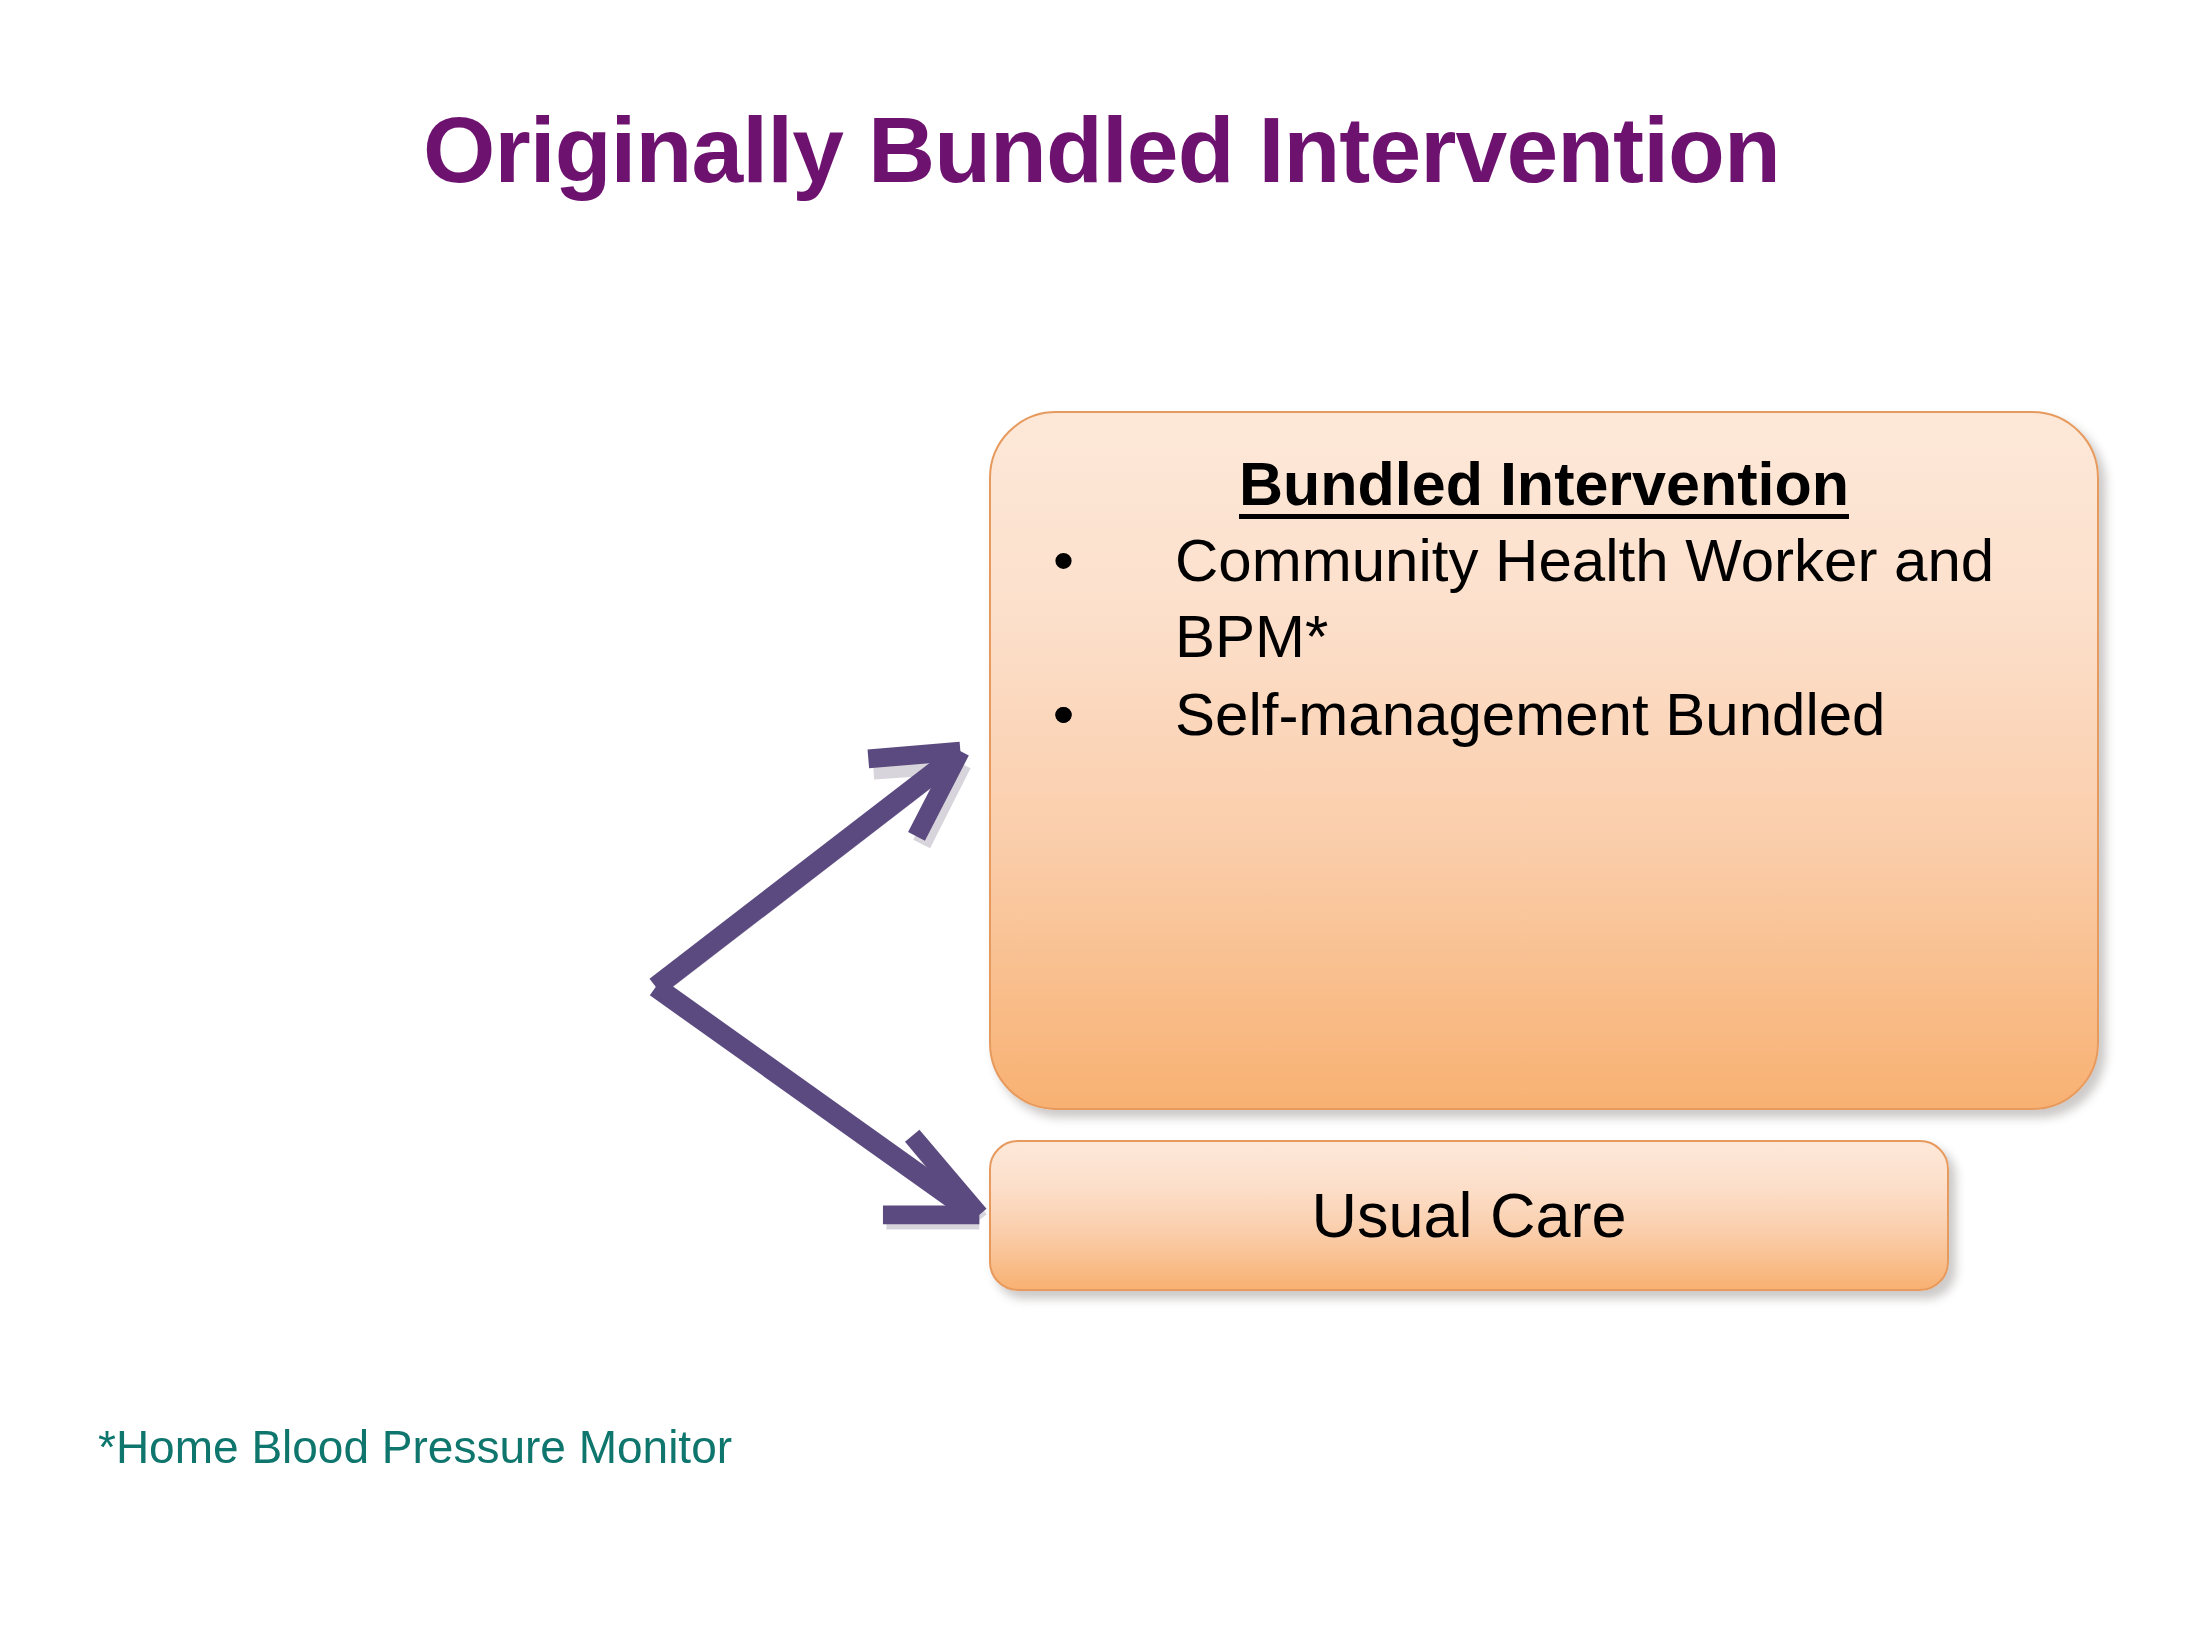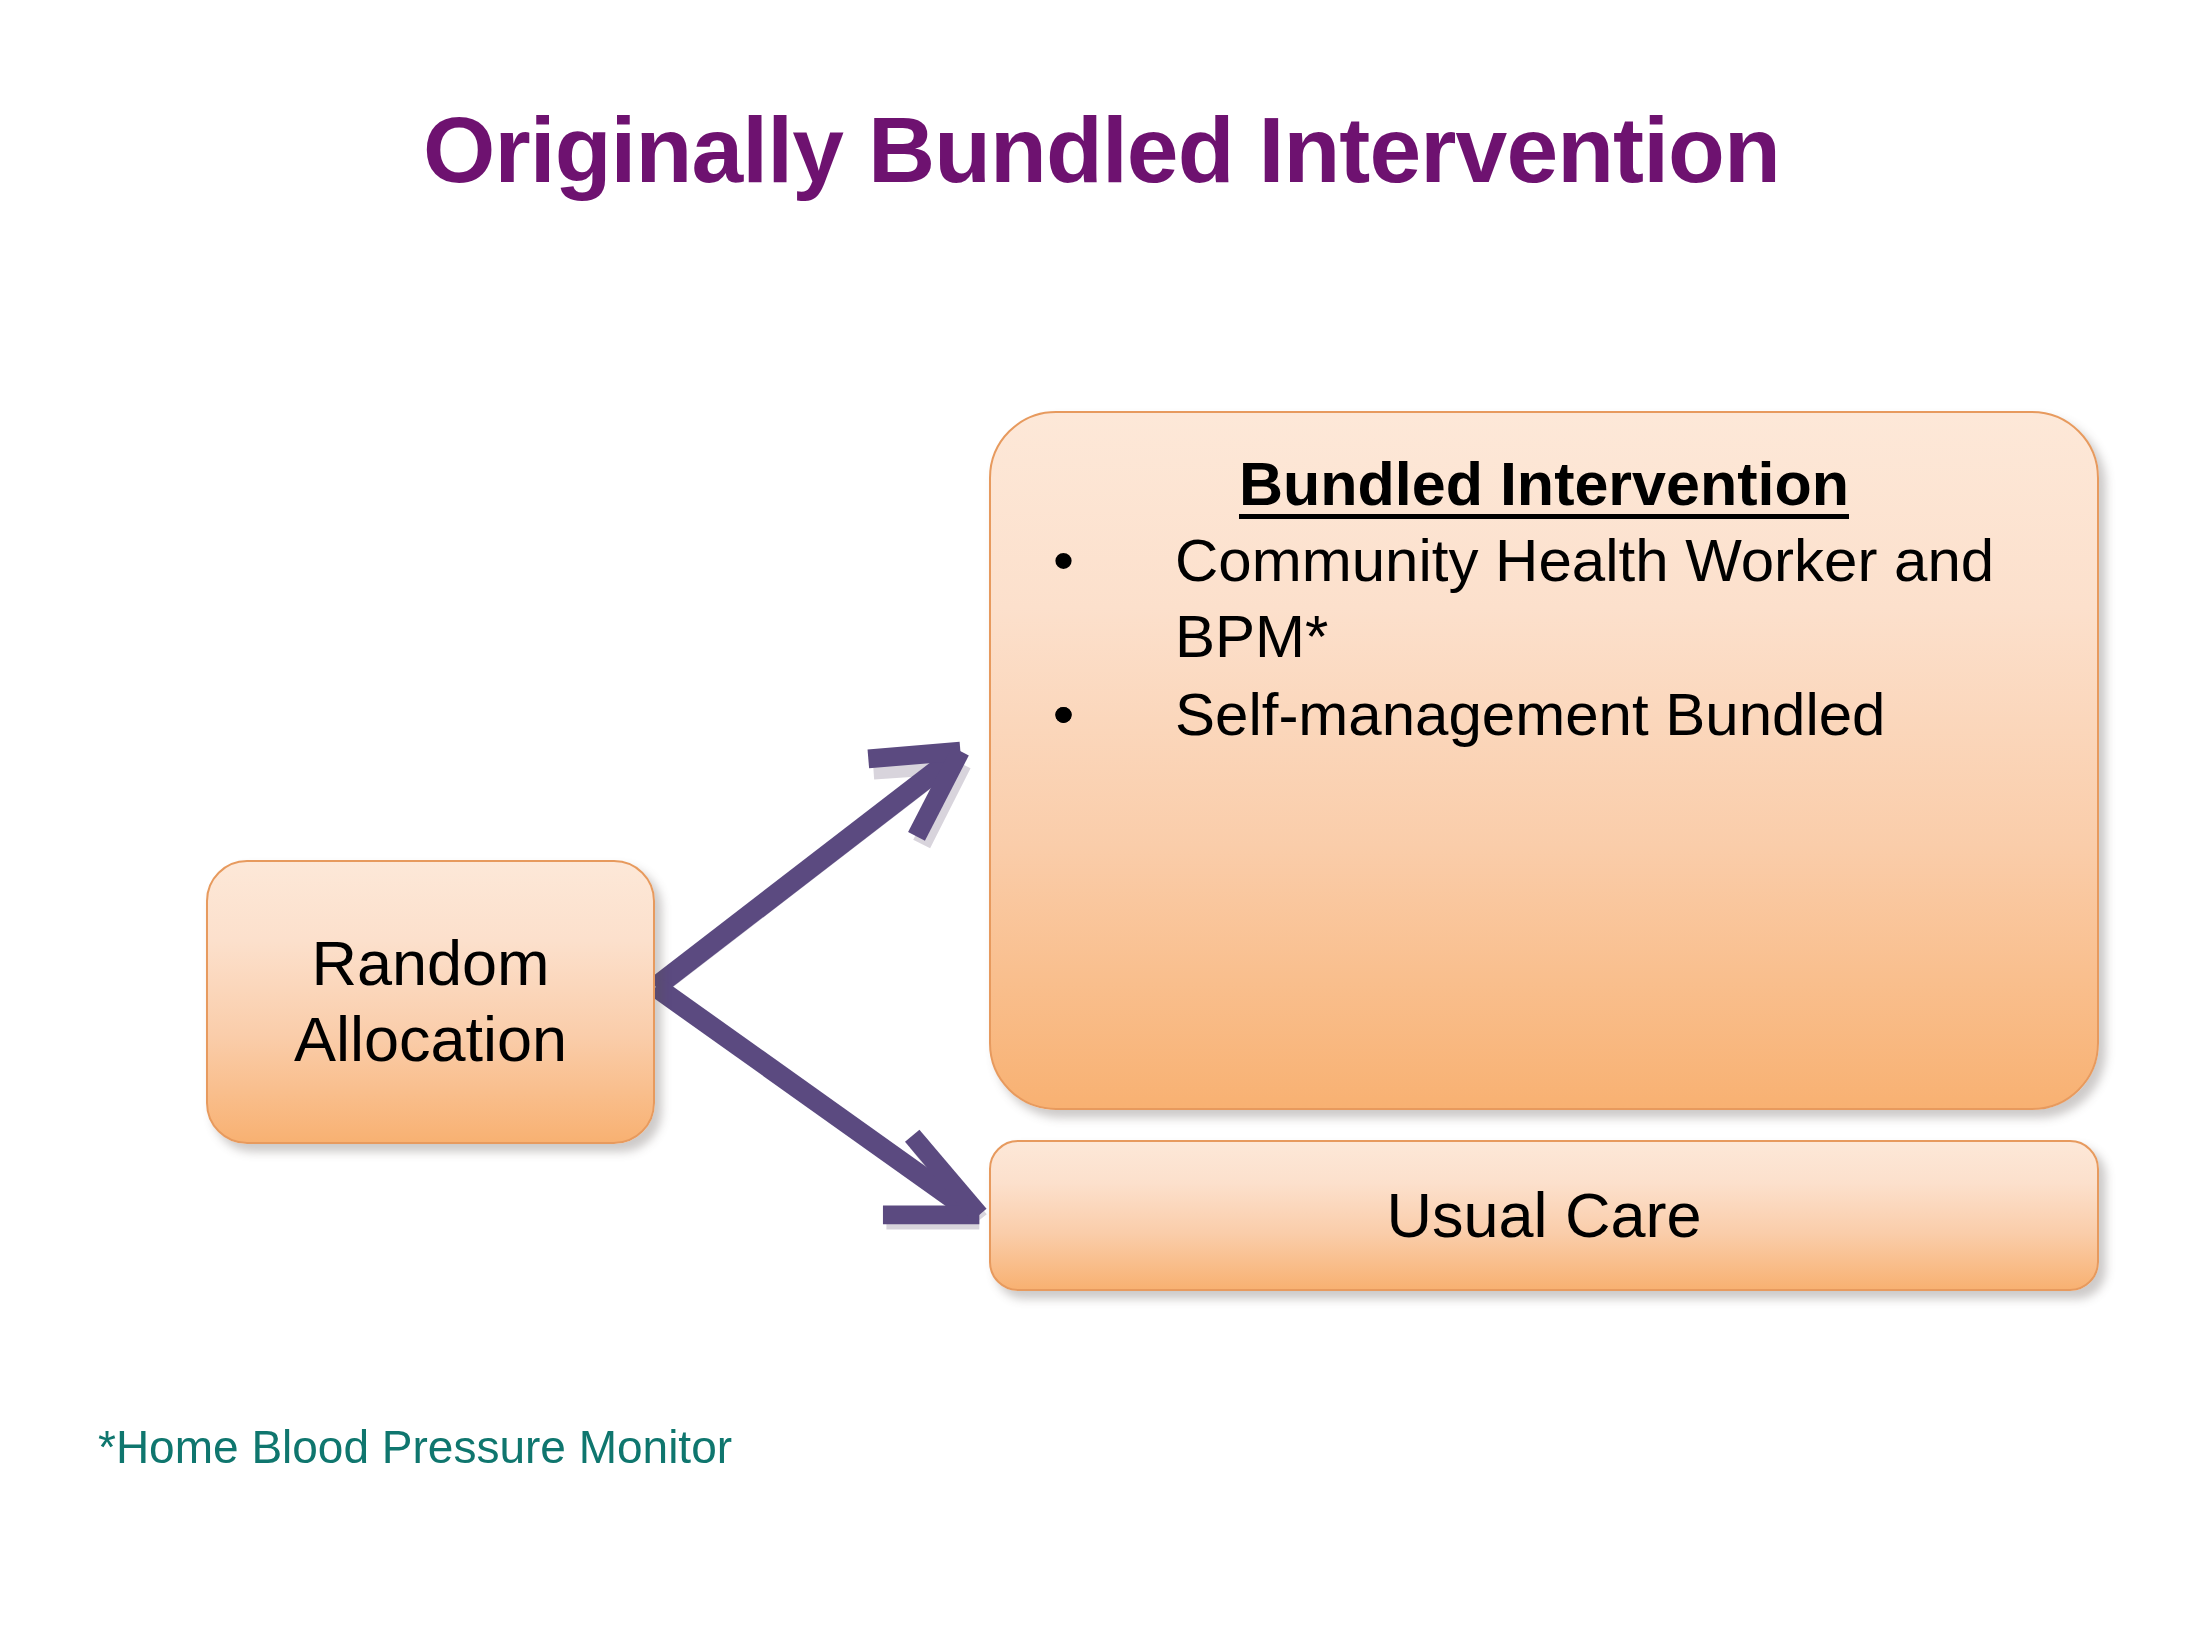--- a/index.html
+++ b/index.html
@@ -105,21 +105,21 @@
     left: 33px;
     top: 0;
     font-size: 60px;
     line-height: 1.265;
   }
 
   
   #node-usual {
     left: 989px;
     top: 1140px;
-    width: 1110px;
+    width: 960px;
     height: 151px;
     border-radius: 29px;
     display: flex;
     align-items: center;
     justify-content: center;
   }
   #node-usual .line {
     font-size: 63px;
     line-height: 1.1;
     white-space: nowrap;
@@ -171,24 +171,20 @@
       </g>
 
       <g>
         <path d="M 762 1147 L 1130 1409" stroke="#5B4A80" stroke-width="24"></path>
         <path d="M 1138 1412 L 1026 1412" stroke="#5B4A80" stroke-width="22"></path>
         <path d="M 1138 1412 L 1060 1320" stroke="#5B4A80" stroke-width="22"></path>
       </g>
     </g>
   </svg>
 
-  <div class="node" id="node-random">
-    <div class="line">Random</div>
-    <div class="line">Allocation</div>
-  </div>
 
   <div class="node" id="node-bundled">
     <div id="bundled-heading">Bundled Intervention</div>
     <ul id="bundled-list">
       <li>
         <span class="bullet">•</span>
         <span>Community Health Worker and BPM*</span>
       </li>
       <li>
         <span class="bullet">•</span>

